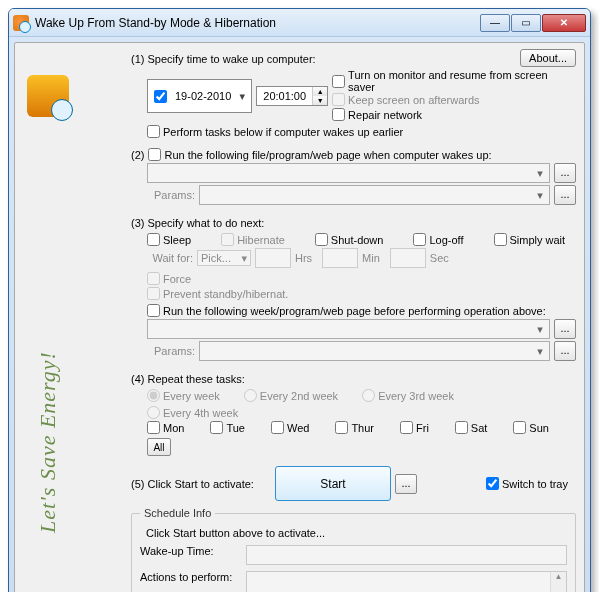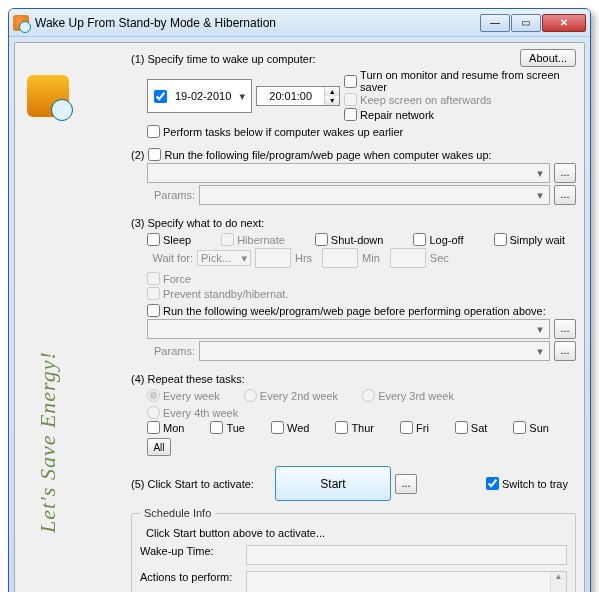--- a/index.html
+++ b/index.html
@@ -23,21 +23,21 @@
 .row { display:flex; align-items:center; gap:4px; margin:2px 0; flex-wrap:wrap; }
 .row.indent { margin-left: 16px; }
 input[type=checkbox], input[type=radio] { margin-right:3px; cursor:pointer; }
 label { cursor:pointer; }
 label.disabled { color:#8a8a8a; cursor:default; }
 .date-box { display:inline-flex; align-items:center; border:1px solid #8a8a8a; background:#fff; height:20px; padding:16px 2px; }
 .date-box input[type=checkbox]{ margin:0 4px; }
 .date-box .val { padding:0 4px; }
 .date-box .dd { width:14px; text-align:center; cursor:pointer; color:#444; }
 .time-box { border:1px solid #8a8a8a; background:#fff; height:20px; display:inline-flex; align-items:center; }
-.time-box .val { padding:0 12px; }
+.time-box .val { padding:0 6px; }
 .spinner { display:flex; flex-direction:column; border-left:1px solid #ccc; }
 .spinner div { width:14px; height:9px; font-size:7px; text-align:center; background:linear-gradient(#fdfdfd,#e5e5e5); cursor:pointer; line-height:9px; }
 .combo { flex:1; height:20px; border:1px solid #adadad; background:#f4f4f4; display:flex; align-items:center; justify-content:flex-end; padding-right:2px; }
 .combo .dd { width:14px; text-align:center; color:#666; cursor:pointer; }
 .dots-btn { width:22px; height:20px; border:1px solid #888; background:linear-gradient(#fdfdfd,#e5e5e5); border-radius:2px; cursor:pointer; text-align:center; line-height:16px; }
 .param-label { width:48px; text-align:right; color:#8a8a8a; }
 .small-input { width:36px; height:20px; border:1px solid #ccc; background:#f4f4f4; }
 .pick { width:54px; height:16px; border:1px solid #ccc; background:#f4f4f4; display:flex; align-items:center; justify-content:space-between; padding:0 3px; color:#8a8a8a; }
 .unit { color:#8a8a8a; margin-right:6px; }
 .start-btn { width:116px; height:35px; border:1px solid #2f8fd0; background:linear-gradient(#f7fcff,#d5ecfb); border-radius:3px; cursor:pointer; font-size:12px; }

